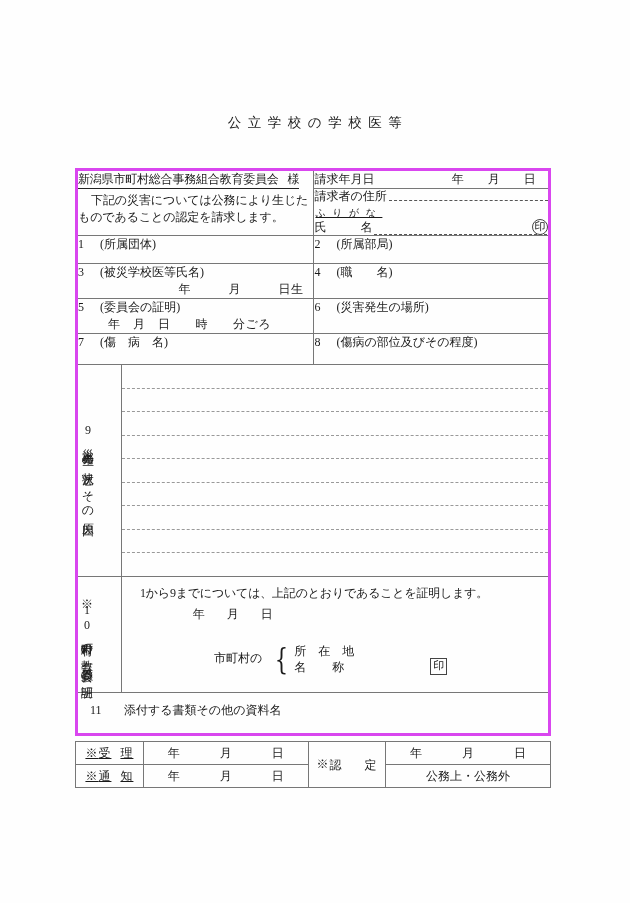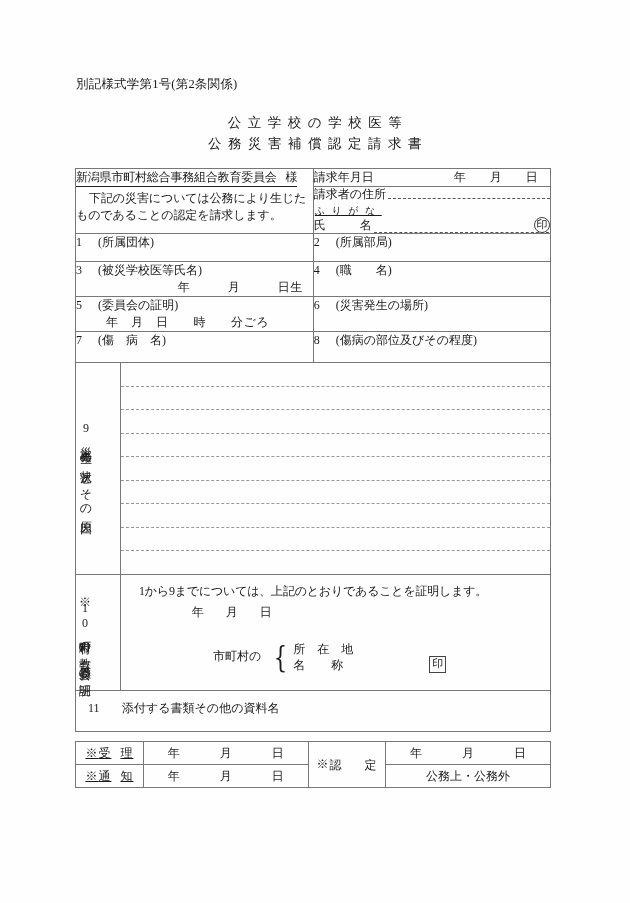--- a/index.html
+++ b/index.html
@@ -44,21 +44,21 @@
     padding-left: 6px;
     white-space: nowrap;
   }
 
   
   .main-table {
     position: absolute;
     left: 75px;
     top: 168px;
     width: 476px;
-    border: 1px solid #d946ef;
+    border: 3px solid #d946ef;
     border-collapse: collapse;
     box-sizing: border-box;
   }
   .main-table td, .main-table th {
     border: 1px solid #777;
     padding: 0;
     vertical-align: top;
     font-weight: normal;
     font-size: 12px;
   }
@@ -226,25 +226,23 @@
   .bt-date span { display: inline-block; width: 52px; text-align: center; }
   .bt-nintei { width: 86px; letter-spacing: 1px; }
   .bt-nintei .kome { font-size: 12px; vertical-align: 1px; }
   .bt-nintei .sp { display: inline-block; width: 22px; }
 </style>
 </head>
 <body>
 
 <div class="page">
 
-  <div class="form-no">別記様式学第1号(第2条関係)</div>
 
   <div class="title-block">
     <div class="title-line">公立学校の学校医等</div>
-    <div class="title-line">公務災害補償認定請求書</div>
   </div>
 
   <table class="main-table">
     <colgroup>
       <col style="width:45px">
       <col style="width:193px">
       <col style="width:238px">
     </colgroup>
 
     <tbody>

